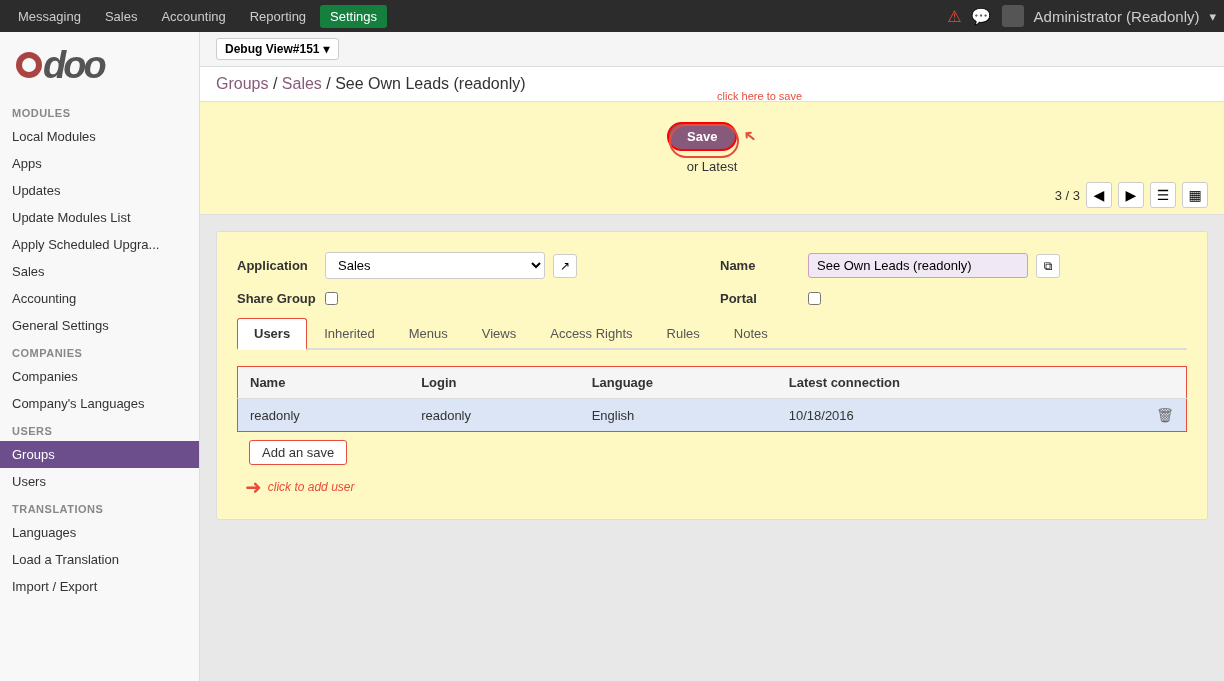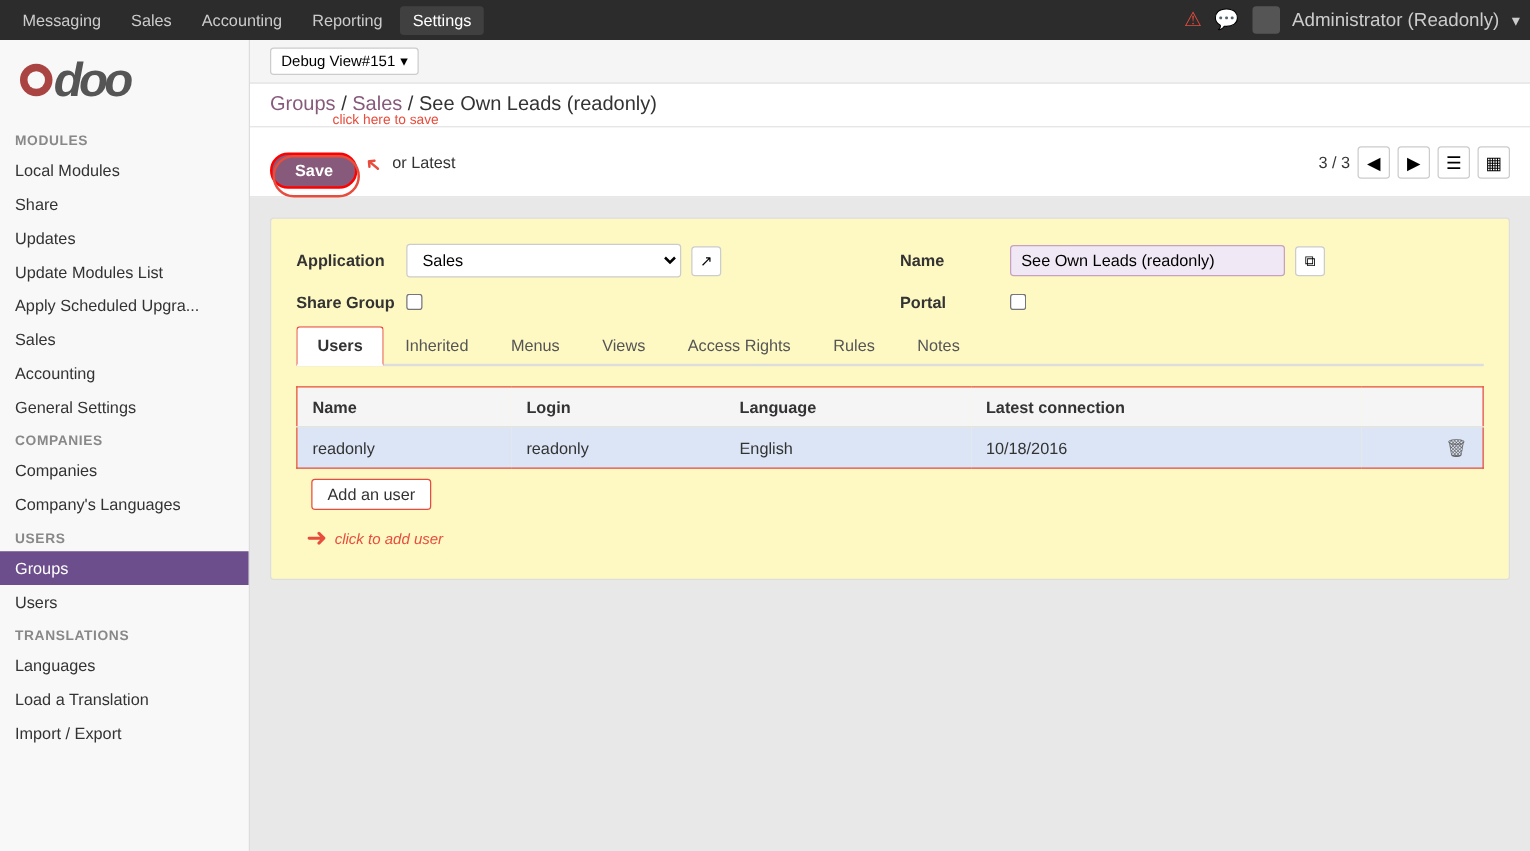--- a/index.html
+++ b/index.html
@@ -14,21 +14,21 @@
       padding: 0 8px;
       gap: 4px;
     }
     .top-nav-item {
       color: #ccc;
       padding: 4px 10px;
       cursor: pointer;
       font-size: 13px;
       border-radius: 3px;
     }
-    .top-nav-item.active { background: #404040; color: #fff; }
+    .top-nav-item.active { background: #15803d; color: #fff; }
     .top-nav-right {
       margin-left: auto;
       display: flex;
       align-items: center;
       gap: 10px;
       color: #ccc;
     }
     .top-nav-right .alert-icon { color: #e74c3c; font-size: 16px; }
     .top-nav-right .chat-icon { color: #ccc; font-size: 16px; }
     .top-nav-right .user-info { color: #ccc; font-size: 15px; display: flex; align-items: center; gap: 4px; }
@@ -93,47 +93,49 @@
     .debug-dropdown {
       background: #fff;
       border: 1px solid #ccc;
       padding: 3px 8px;
       font-size: 12px;
       border-radius: 3px;
       cursor: pointer;
       display: flex;
       align-items: center;
       gap: 4px;
+      font-weight: bold;
     }
 
     
     .breadcrumb-bar {
       background: #fff;
       padding: 8px 16px;
       border-bottom: 1px solid #e0e0e0;
       display: flex;
       align-items: center;
       justify-content: space-between;
     }
     .breadcrumb-text {
       font-size: 16px;
       color: #333;
     }
     .breadcrumb-text a { color: #875A7B; text-decoration: none; }
     .breadcrumb-text .current { color: #333; }
 
     
     .action-bar {
-      background: #ffffff;
+      background: #fef9c3;
       padding: 6px 16px;
       display: flex;
       align-items: center;
       gap: 8px;
       border-bottom: 1px solid #e0e0e0;
       position: relative;
+      flex-direction: column;
     }
     .btn-save {
       background: #875A7B;
       color: #fff;
       border: 2px solid #ff0000;
       border-radius: 20px;
       padding: 5px 18px;
       cursor: pointer;
       font-size: 13px;
       font-weight: bold;
@@ -377,21 +379,21 @@
             <span style="position:absolute; top:6px; left:6px; width:14px; height:14px; background:#f8f8f8; border-radius:50%;"></span>
           </span>
         </span>
         <span style="color:#555;">doo</span>
       </div>
     </div>
 
     <div>
       <div class="sidebar-section-title">Modules</div>
       <div class="sidebar-item">Local Modules</div>
-      <div class="sidebar-item">Share</div>
+      <div class="sidebar-item">Apps</div>
       <div class="sidebar-item">Updates</div>
       <div class="sidebar-item">Update Modules List</div>
       <div class="sidebar-item">Apply Scheduled Upgra...</div>
     </div>
 
     <div>
       <div class="sidebar-item">Sales</div>
       <div class="sidebar-item">Accounting</div>
       <div class="sidebar-item">General Settings</div>
     </div>
@@ -431,21 +433,21 @@
         <span> / </span>
         <a>Sales</a>
         <span> / </span>
         <span class="current">See Own Leads (readonly)</span>
       </div>
     </div>
 
     <div class="action-bar">
       <div class="save-annotation" style="position:relative;">
         <div class="save-hint-above">click here to save</div>
-        <div style="margin-top:14px; display:flex; align-items:flex-start; gap:6px; position:relative;">
+        <div style="margin-top:14px; display:flex; align-items:center; gap:6px; position:relative;">
           <button class="btn-save">Save</button>
           <div class="save-circle-overlay"></div>
           <span style="color:#e74c3c; font-size:16px; transform:rotate(-140deg); display:inline-block;">➜</span>
         </div>
       </div>
       <span class="btn-discard">or Latest</span>
       <div class="pagination-controls">
         <span class="pagination-text">3 / 3</span>
         <button class="nav-btn">◀</button>
         <button class="nav-btn">▶</button>
@@ -514,21 +516,21 @@
             <td>10/18/2016</td>
             <td>
               <button class="delete-btn">🗑</button>
             </td>
           </tr>
         </tbody>
       </table>
 
       
       <div class="add-item-row">
-        <button class="btn-add-item">Add an user</button>
+        <button class="btn-add-item">Add an save</button>
       </div>
 
       
       <div class="annotation-row">
         <span class="annotation-arrow">➜</span>
         <span class="annotation-text">click to add user</span>
       </div>
 
     </div>
   </div>

